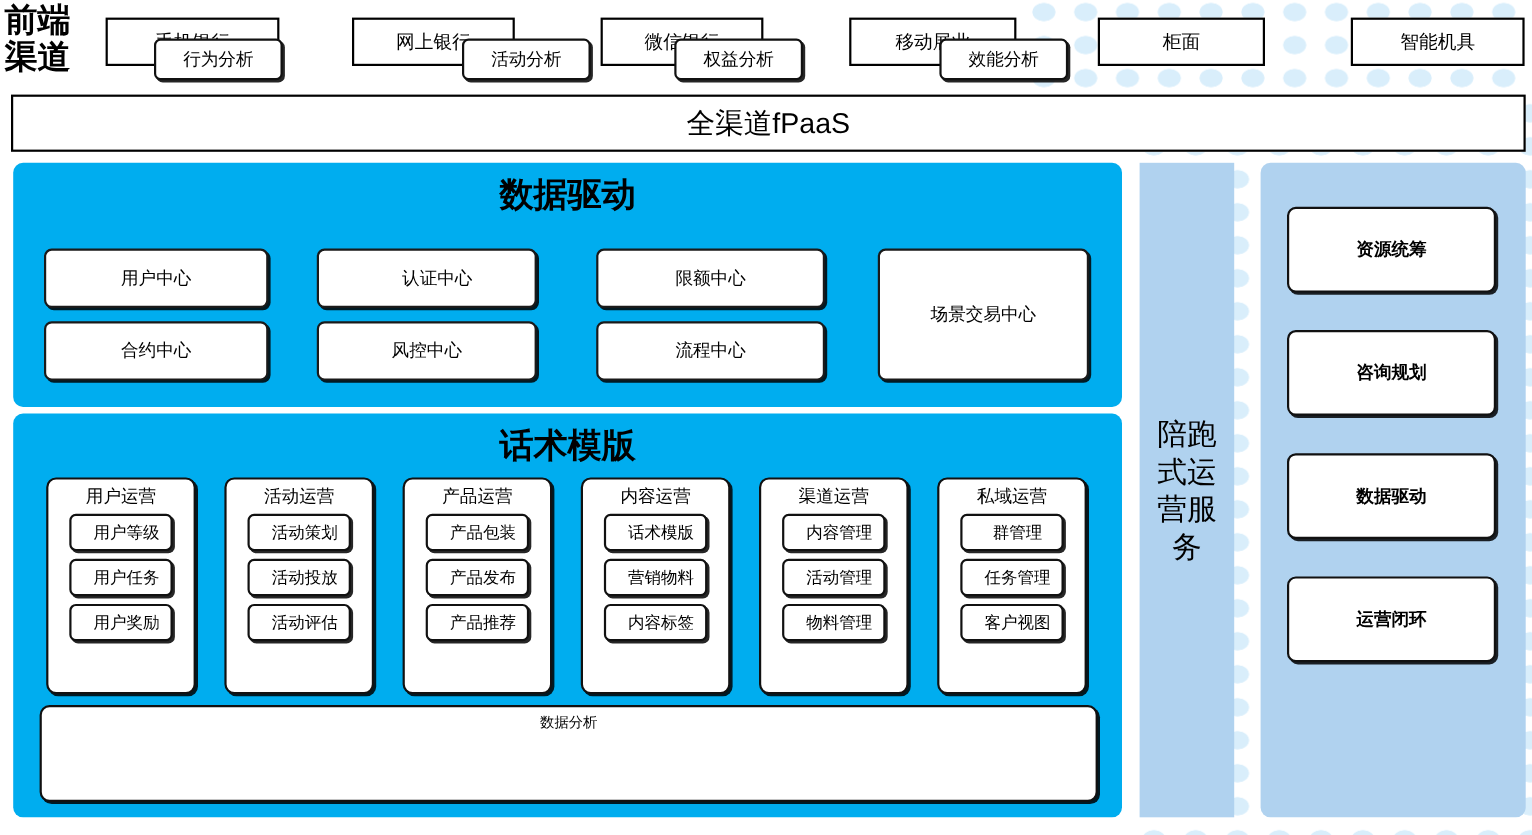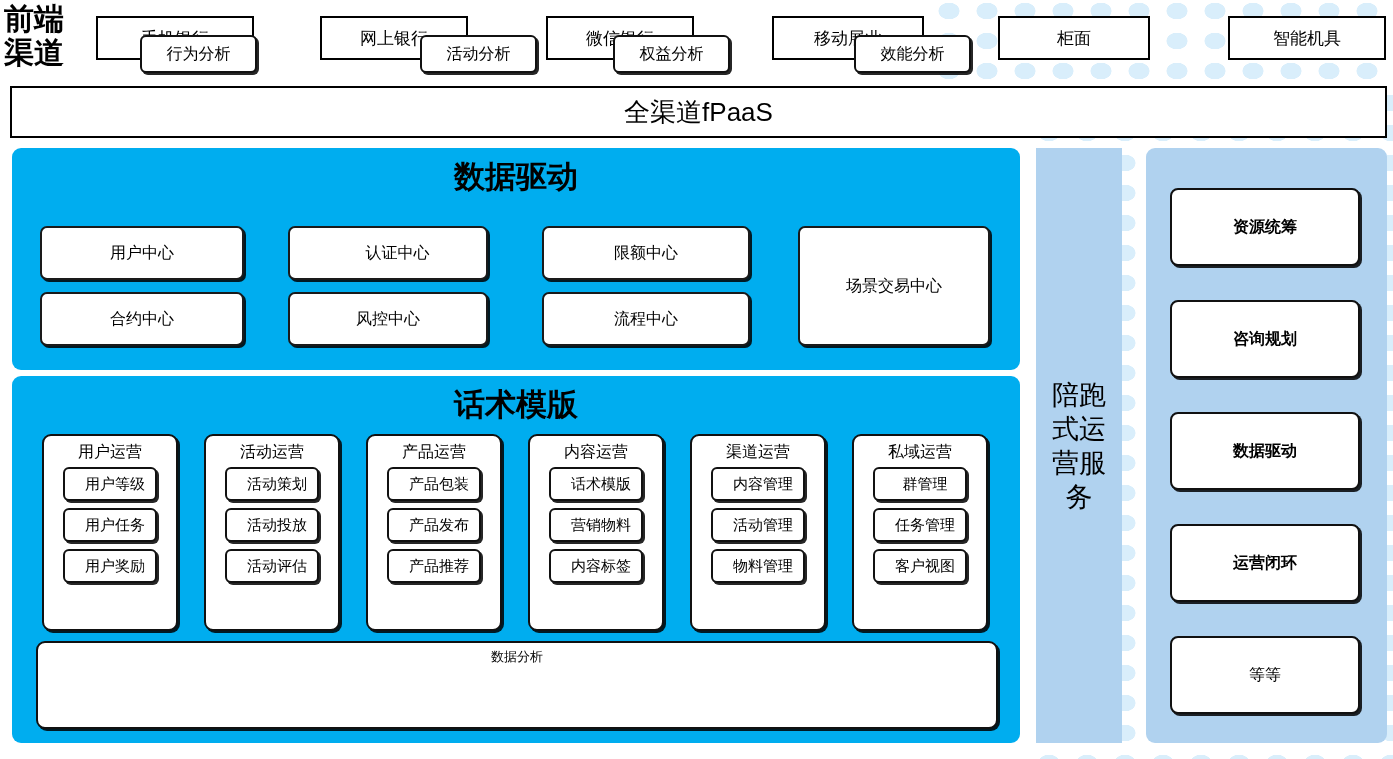--- a/index.html
+++ b/index.html
@@ -300,14 +300,13 @@
 
 <div id="service-col">
   <div id="service-col-label">陪跑式运营服务</div>
 </div>
 
 <div id="right-panel">
     <div class="right-item" style="top: 40px;">资源统筹</div>
     <div class="right-item" style="top: 152px;">咨询规划</div>
     <div class="right-item" style="top: 264px;">数据驱动</div>
     <div class="right-item" style="top: 376px;">运营闭环</div>
-    <div class="right-item plain" style="top: 488px;">等等</div>
   </div>
 
 </body></html>

